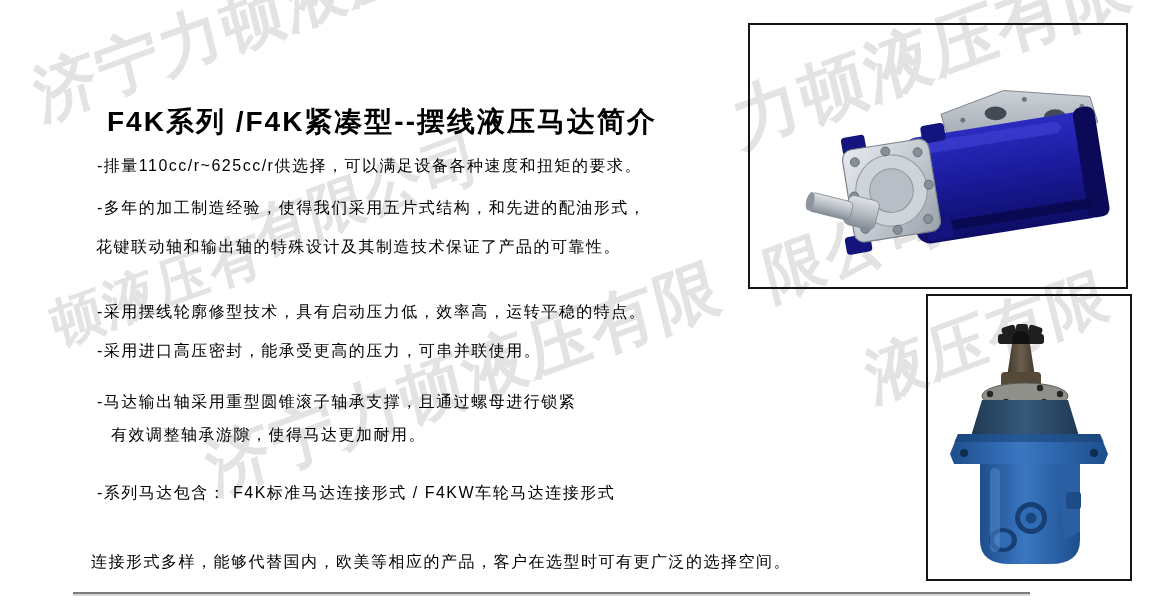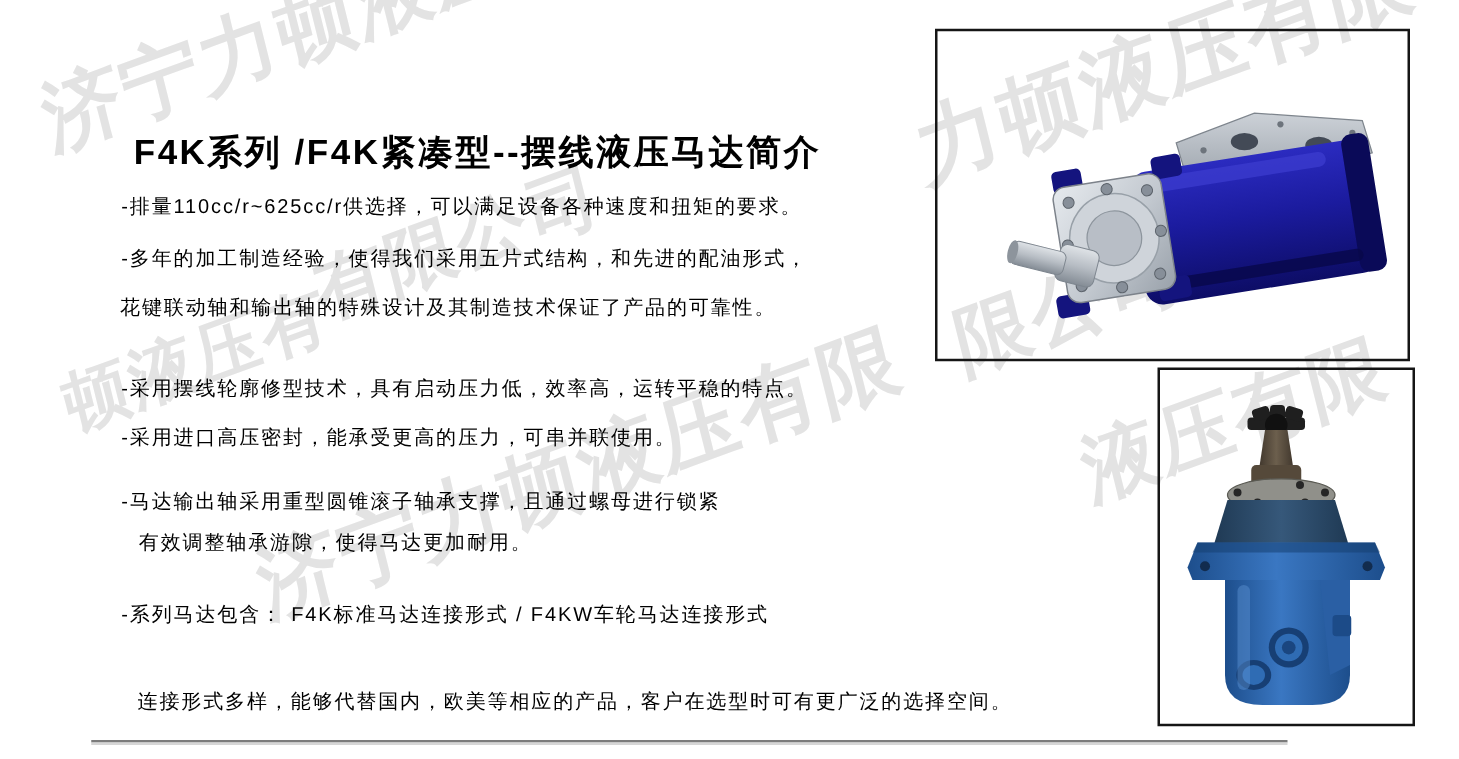--- a/index.html
+++ b/index.html
@@ -48,21 +48,21 @@
   .l1{left:97px;top:155px;}
   .l2{left:97px;top:197px;}
   .l3{left:96px;top:236px;}
   .l4{left:97px;top:301px;}
   .l5{left:97px;top:340px;}
   .l6{left:97px;top:391px;}
   .l7{left:111px;top:424px;}
   .l8{left:97px;top:482px;}
   .l9{left:233px;top:482px;}
   .l10{left:233px;top:519px;}
-  .l11{left:110px;top:551px;}
+  .l11{left:91px;top:551px;}
   
   .figure-box{
     position:absolute;z-index:1;
     border:2px solid #151515;
     background:transparent;
     box-sizing:border-box;
   }
   .box1{left:748px;top:23px;width:380px;height:266px;}
   .box2{left:926px;top:294px;width:206px;height:287px;}
   .figure-box svg{display:block;width:100%;height:100%;}

